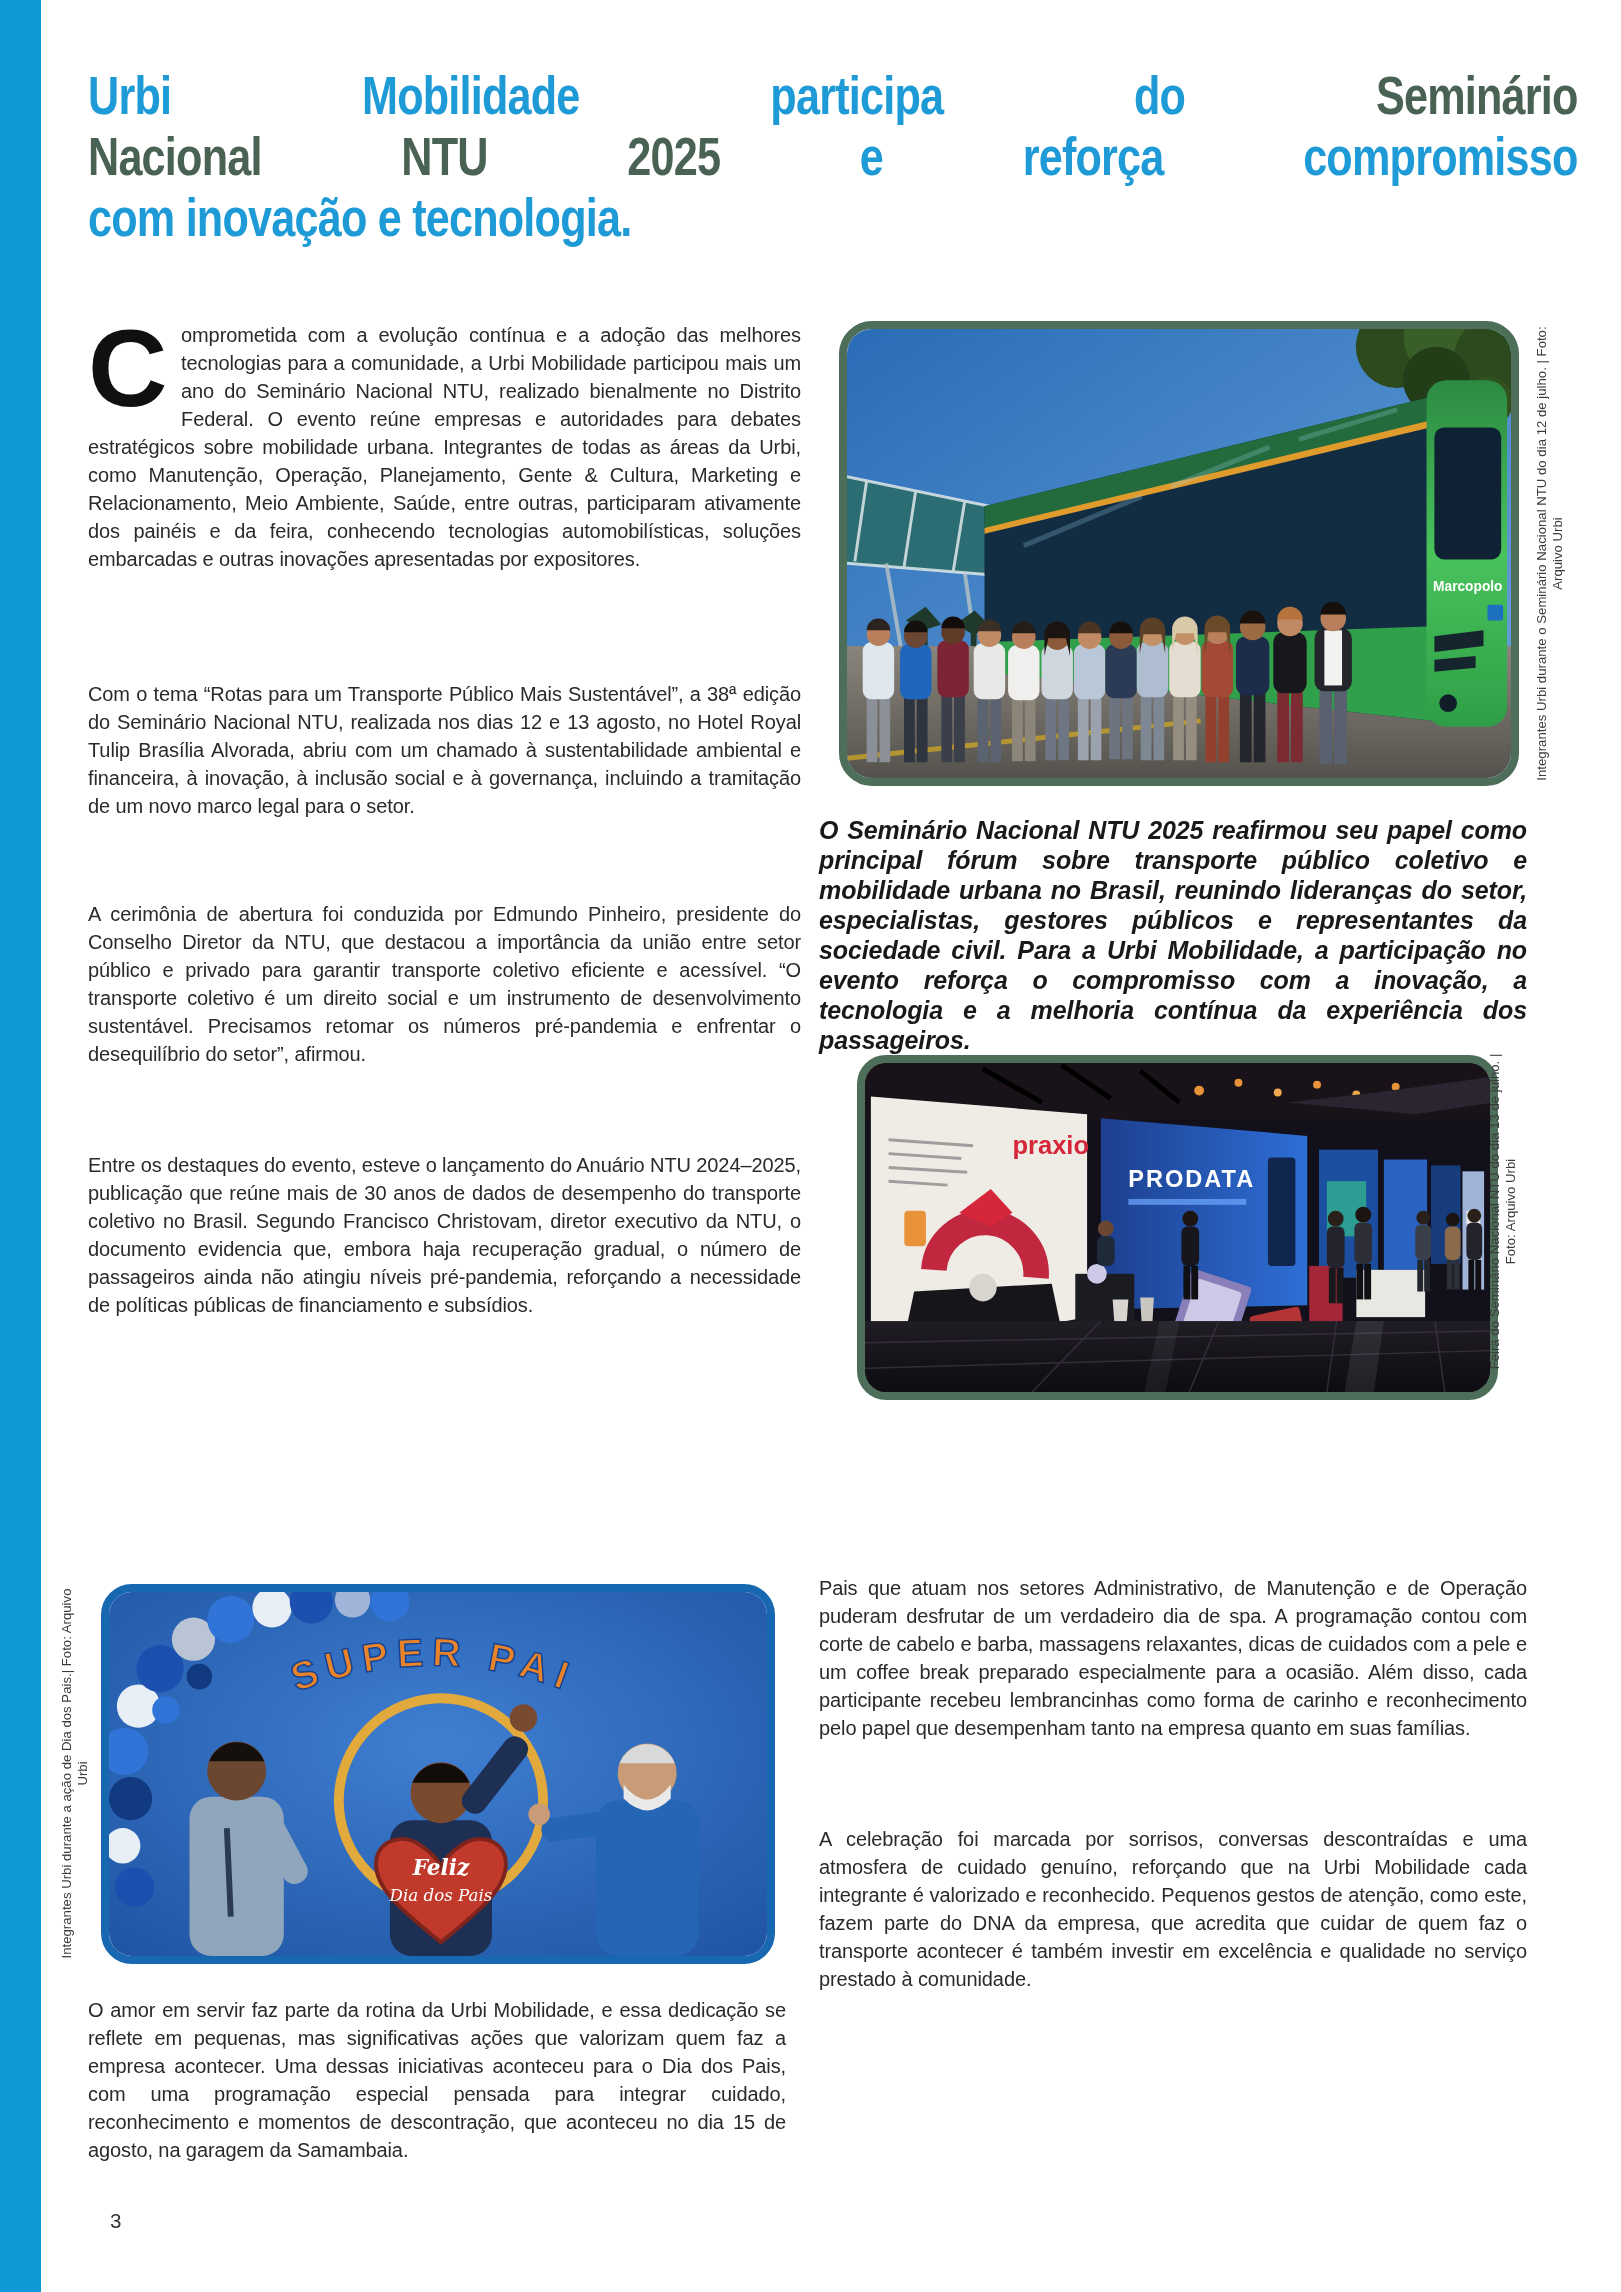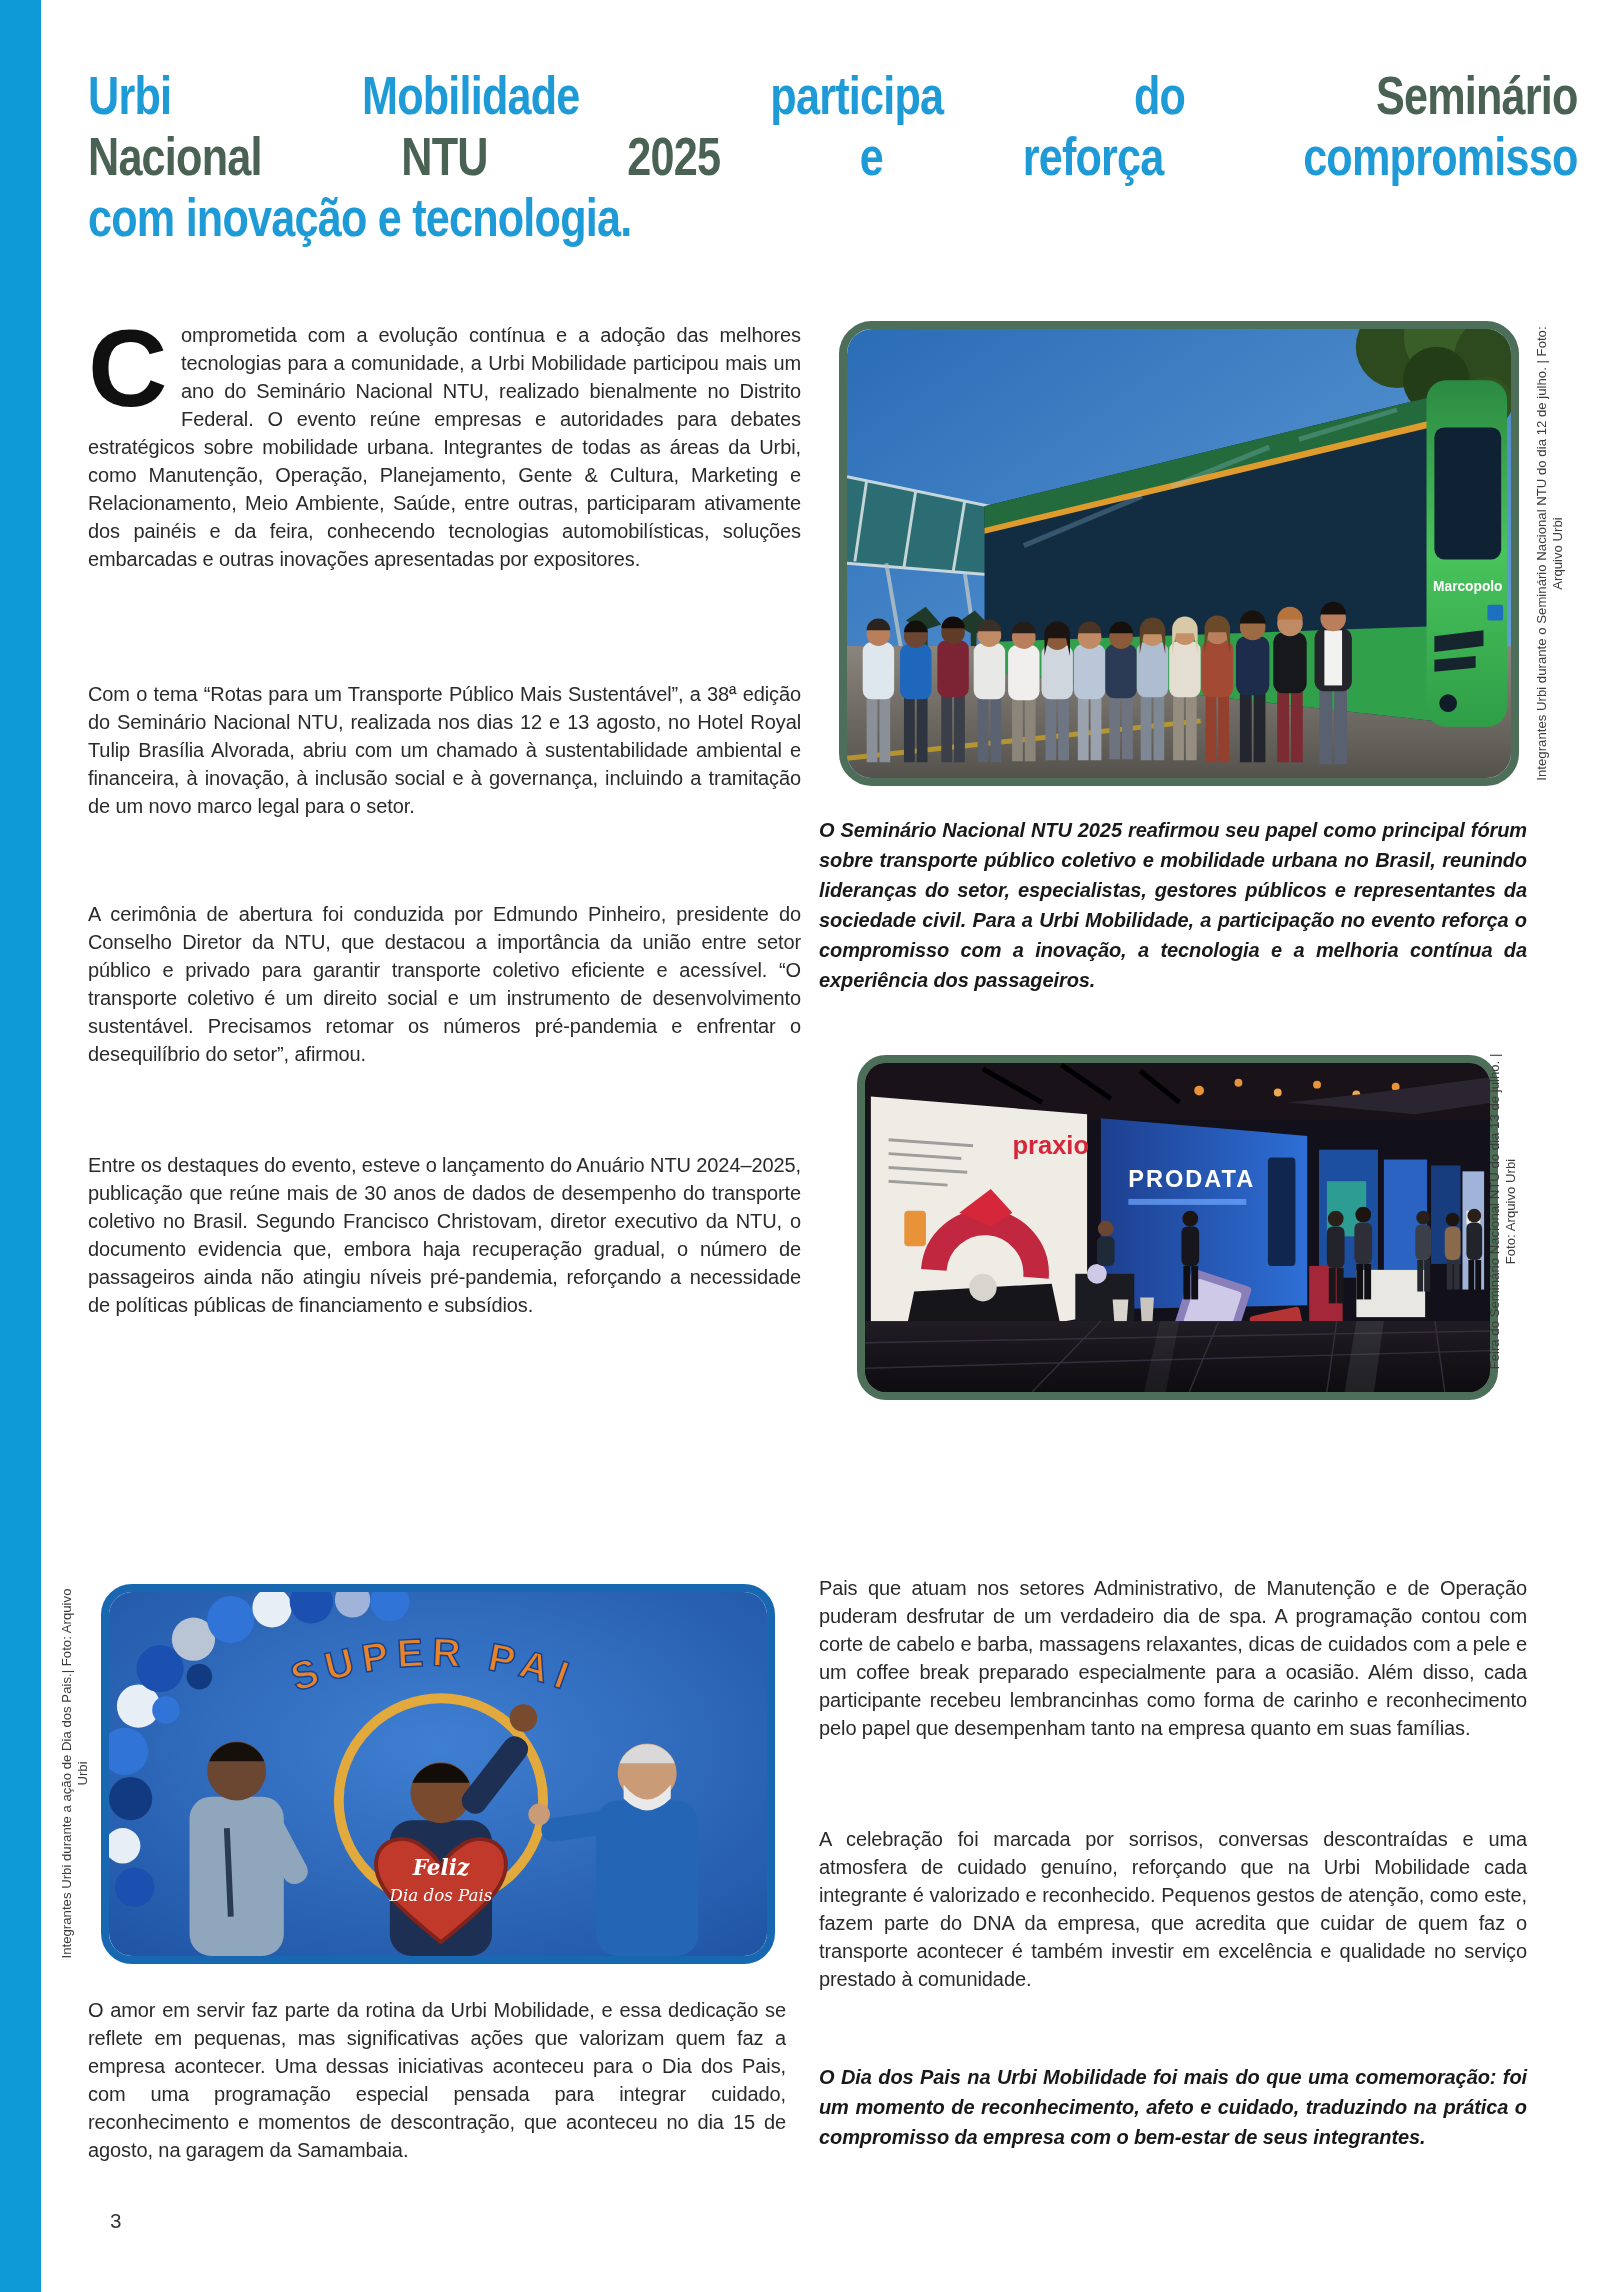--- a/index.html
+++ b/index.html
@@ -13,21 +13,21 @@
            font-weight:bold;font-size:54px;line-height:61px;letter-spacing:-1px;white-space:nowrap;}
   .h1-just{text-align:justify;text-align-last:justify;white-space:normal;}
   .c-blue{color:#1e9ad6;}
   .c-green{color:#4a6254;}
 
   
   .body-p{position:absolute;font-size:20px;line-height:28px;text-align:justify;
           color:#2a2a2a;letter-spacing:-0.1px;}
   .dropcap{float:left;font-size:110px;line-height:86px;font-weight:bold;color:#101010;
            margin:3.9px 13.7px 0 0;}
-  .hl{font-weight:bold;font-style:italic;font-size:20px;line-height:30px;color:#191919;}
+  .hl{font-weight:bold;font-style:italic;font-size:25px;line-height:30px;color:#191919;}
 
   
   .photo{position:absolute;box-sizing:border-box;border-radius:33px;overflow:hidden;}
   .b-green{border:8.8px solid #4d6f5a;text-align:right;}
   .b-blue{border:8.8px solid #1767b1;}
   .photo svg{display:block;width:100%;height:100%;}
 
   
   .vcap{position:absolute;transform:rotate(-90deg);text-align:center;
         font-size:13.2px;line-height:16px;color:#3c3c3c;}
@@ -418,17 +418,16 @@
         <text x="338" y="314" font-size="17" font-style="italic" fill="#ffffff" text-anchor="middle" font-family="DejaVu Serif, Liberation Serif, serif">Dia dos Pais</text>
       </g>
     </svg>
   </figure>
   <div class="vcap" style="left:-112px;top:1754px;width:380px;height:39px;">Integrantes Urbi durante a ação de Dia dos Pais.| Foto: Arquivo Urbi</div>
 
   <div class="body-p" style="left:88px;top:1996px;width:698px;">O amor em servir faz parte da rotina da Urbi Mobilidade, e essa dedicação se reflete em pequenas, mas significativas ações que valorizam quem faz a empresa acontecer. Uma dessas iniciativas aconteceu para o Dia dos Pais, com uma programação especial pensada para integrar cuidado, reconhecimento e momentos de descontração, que aconteceu no dia 15 de agosto, na garagem da Samambaia.</div>
 
   <div class="body-p" style="left:819px;top:1574px;width:708px;">Pais que atuam nos setores Administrativo, de Manutenção e de Operação puderam desfrutar de um verdadeiro dia de spa. A programação contou com corte de cabelo e barba, massagens relaxantes, dicas de cuidados com a pele e um coffee break preparado especialmente para a ocasião. Além disso, cada participante recebeu lembrancinhas como forma de carinho e reconhecimento pelo papel que desempenham tanto na empresa quanto em suas famílias.</div>
   <div class="body-p" style="left:819px;top:1825px;width:708px;">A celebração foi marcada por sorrisos, conversas descontraídas e uma atmosfera de cuidado genuíno, reforçando que na Urbi Mobilidade cada integrante é valorizado e reconhecido. Pequenos gestos de atenção, como este, fazem parte do DNA da empresa, que acredita que cuidar de quem faz o transporte acontecer é também investir em excelência e qualidade no serviço prestado à comunidade.</div>
-  <div class="body-p hl" style="left:819px;top:2062px;width:708px;">O Dia dos Pais na Urbi Mobilidade foi mais do que uma comemoração: foi um momento de reconhecimento, afeto e cuidado, traduzindo na prática o compromisso da empresa com o bem-estar de seus integrantes.</div>
 
   <div class="page-num">3</div>
 </div>
 
 
 </body></html>

